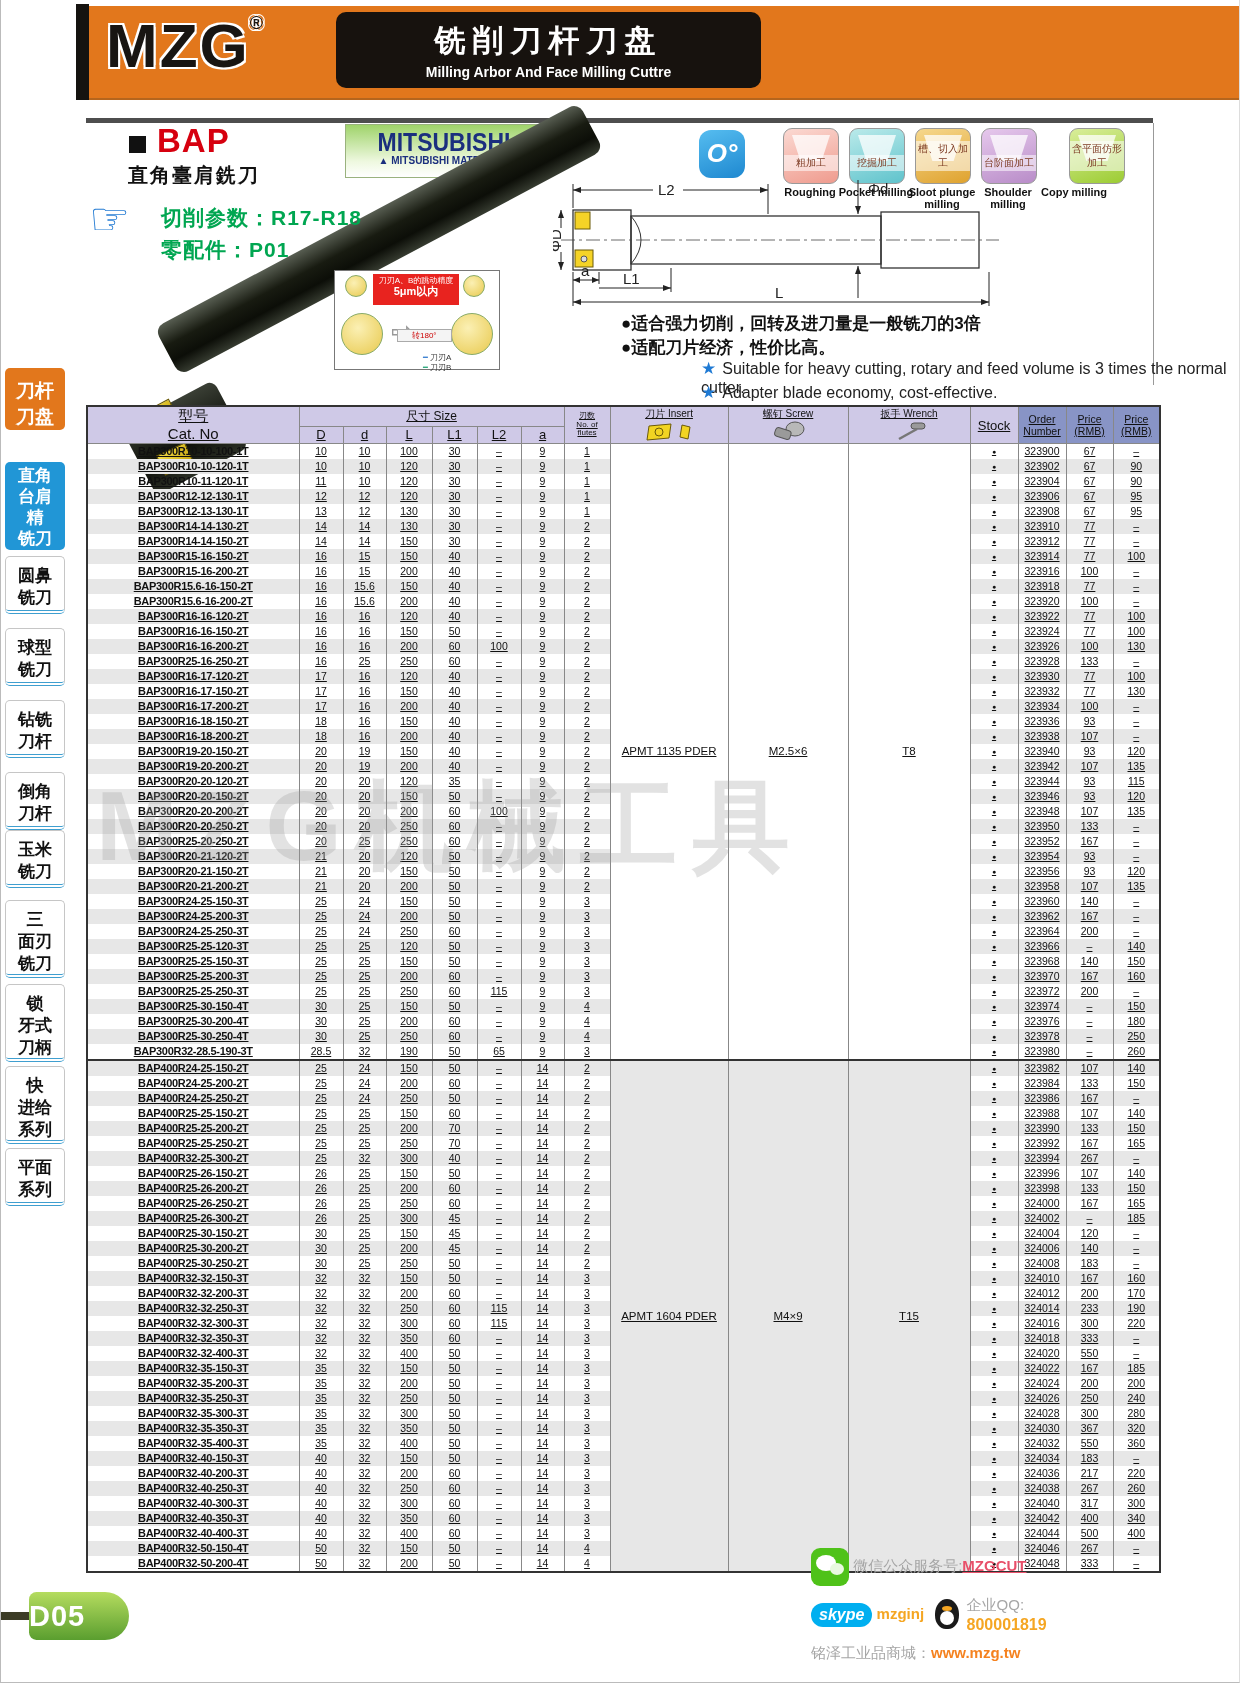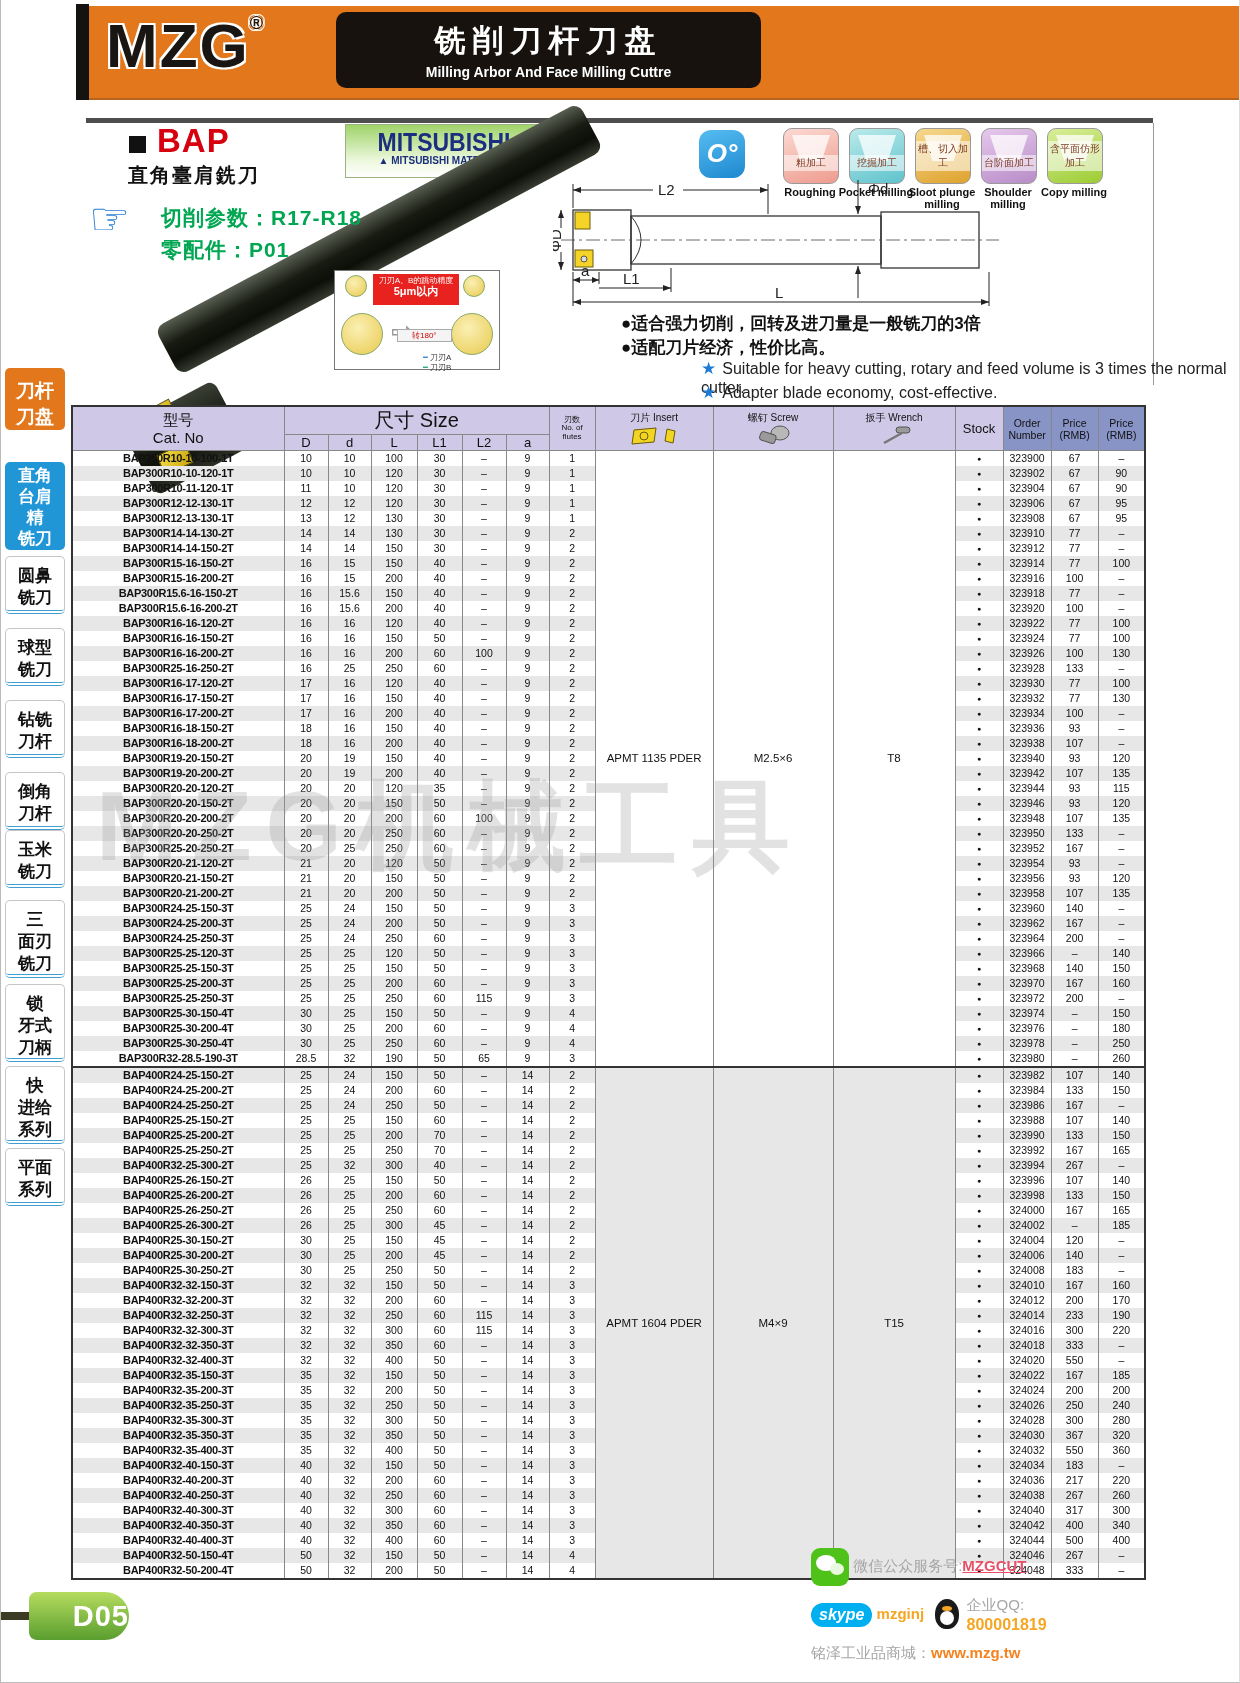--- a/index.html
+++ b/index.html
@@ -61,62 +61,62 @@
   .picon{position:absolute;top:128px;width:54px;height:54px;border-radius:9px;border:1px solid #999;overflow:hidden;}
   .picon .shape{position:absolute;left:8px;top:6px;width:38px;height:26px;background:rgba(255,255,255,.75);
         clip-path:polygon(0 0,100% 0,78% 100%,22% 100%);}
   .picon .zh{position:absolute;left:0;right:0;bottom:12px;text-align:center;font-size:10px;color:#7c3a22;
         background:rgba(255,255,255,.55);padding:1px 0;font-family:Liberation Mono, monospace;}
   .picon-en{position:absolute;top:186px;width:76px;text-align:center;font-size:11px;font-weight:bold;color:#111;}
   .p0{background:linear-gradient(160deg,#fbd9d2,#ef9b8e);} 
   .p1{background:linear-gradient(160deg,#baeaea,#5fc3cc);} 
   .p2{background:linear-gradient(160deg,#f6d88e,#dfa22e);} 
   .p3{background:linear-gradient(160deg,#e6c8ec,#b88cc8);} 
-  .p4{background:linear-gradient(160deg,#d9ee9a,#9ccc33);}
+  .p4{background:linear-gradient(160deg,#d9ee9a,#9ccc33);margin-left:22px;}
   
   .drawing{position:absolute;left:552px;top:172px;}
   .drawing text{font-family:"Liberation Sans",sans-serif;font-size:15px;fill:#222;}
   
   .feat-zh1{position:absolute;left:620px;top:312px;font-size:17px;font-weight:bold;color:#111;}
   .feat-zh2{position:absolute;left:620px;top:336px;font-size:17px;font-weight:bold;color:#111;}
   .feat-en1{position:absolute;left:700px;top:358px;font-size:16px;color:#222;}
   .feat-en2{position:absolute;left:700px;top:382px;font-size:16px;color:#222;}
   .star{color:#1f7ad4;margin-right:6px;font-size:17px;}
   
   .tab{position:absolute;left:4px;width:60px;box-sizing:border-box;text-align:center;
        font-weight:bold;white-space:pre-line;border-radius:5px;}
   .tab-orange{background:#e2771c;color:#fff;font-size:19px;line-height:26px;padding-top:10px;}
   .tab-blue{background:#2196d6;color:#fff;font-size:17px;line-height:21px;padding-top:3px;}
   .tab-white{background:#fff;color:#111;font-size:17px;line-height:22px;border:1px solid #c6c6c6;
        border-bottom:4px double #3f9fd0;padding-top:8px;}
   
-  table.cat{position:absolute;left:70px;top:405px;border-collapse:collapse;table-layout:fixed;width:1070px;
-       font-size:10.5px;color:#111;}
+  table.cat{position:absolute;left:85px;top:405px;border-collapse:collapse;table-layout:fixed;width:1070px;
+       font-size:10.5px;color:#111;text-decoration:underline;}
   table.cat th,table.cat td{border:1px solid #888;padding:0;text-align:center;overflow:hidden;}
   table.cat thead th{background:#cfc9e7;font-weight:normal;}
   table.cat thead .blue{background:#8894c6;}
-  table.cat thead .lab{font-size:20px;margin-left:8px;}
+  table.cat thead .lab{font-size:12px;margin-left:8px;}
   table.cat thead .lab2{font-size:13px;}
   .th-model{font-size:15px;line-height:18px;}
   .th-small{font-size:8px;line-height:8.5px;}
   .th-ins .icw{display:flex;justify-content:center;gap:4px;align-items:center;height:22px;}
   table.cat tbody td{height:15px;line-height:15px;border-top:none;border-bottom:none;font-size:10.5px;}
   table.cat tbody tr.alt td{background:#e7e7e7;}
   table.cat tbody td.model{font-weight:bold;font-size:11px;letter-spacing:-0.3px;}
   table.cat tbody td.merged{background:#fff;font-size:11.5px;}
   table.cat tbody tr.gstart td{border-top:2px solid #333;}
   table.cat{border:2px solid #333;}
   table.cat tbody td.dot{font-size:7px;}
   .watermark{position:absolute;left:95px;top:762px;font-size:98px;font-weight:bold;color:#9a9a9a;
        opacity:.28;letter-spacing:14px;pointer-events:none;z-index:6;white-space:nowrap;}
   
   .d05-line{position:absolute;left:0;top:1612px;width:48px;height:8px;background:#3c3c26;}
   .d05{position:absolute;left:28px;top:1592px;width:100px;height:48px;border-radius:8px 26px 26px 8px;
        background:linear-gradient(180deg,#b5dc5f,#5a9e2f);color:#fff;font-size:29px;font-weight:bold;
-       text-align:right;line-height:48px;letter-spacing:1px;}
+       text-align:left;line-height:48px;letter-spacing:1px;}
   .foot{position:absolute;left:810px;top:1548px;width:420px;font-size:15px;color:#a6a6a6;}
   .foot .row{position:relative;margin-bottom:8px;height:40px;}
   .wechat{display:inline-block;width:38px;height:38px;border-radius:9px;background:#4fc219;position:relative;vertical-align:middle;}
   .wechat:before{content:"";position:absolute;left:5px;top:7px;width:20px;height:16px;border-radius:50%;background:#fff;}
   .wechat:after{content:"";position:absolute;left:19px;top:15px;width:14px;height:12px;border-radius:50%;background:#e9f9e0;}
   .skype{display:inline-block;padding:3px 8px;border-radius:12px;background:#00aff0;color:#fff;
        font-size:16px;font-weight:bold;font-style:italic;vertical-align:middle;}
   .qq{display:inline-block;width:30px;height:36px;position:relative;vertical-align:middle;}
   .qq .body{position:absolute;left:3px;top:2px;width:24px;height:30px;border-radius:50% 50% 45% 45%;background:#1a1a1a;}
   .qq .belly{position:absolute;left:8px;top:14px;width:14px;height:14px;border-radius:50%;background:#fff;}

